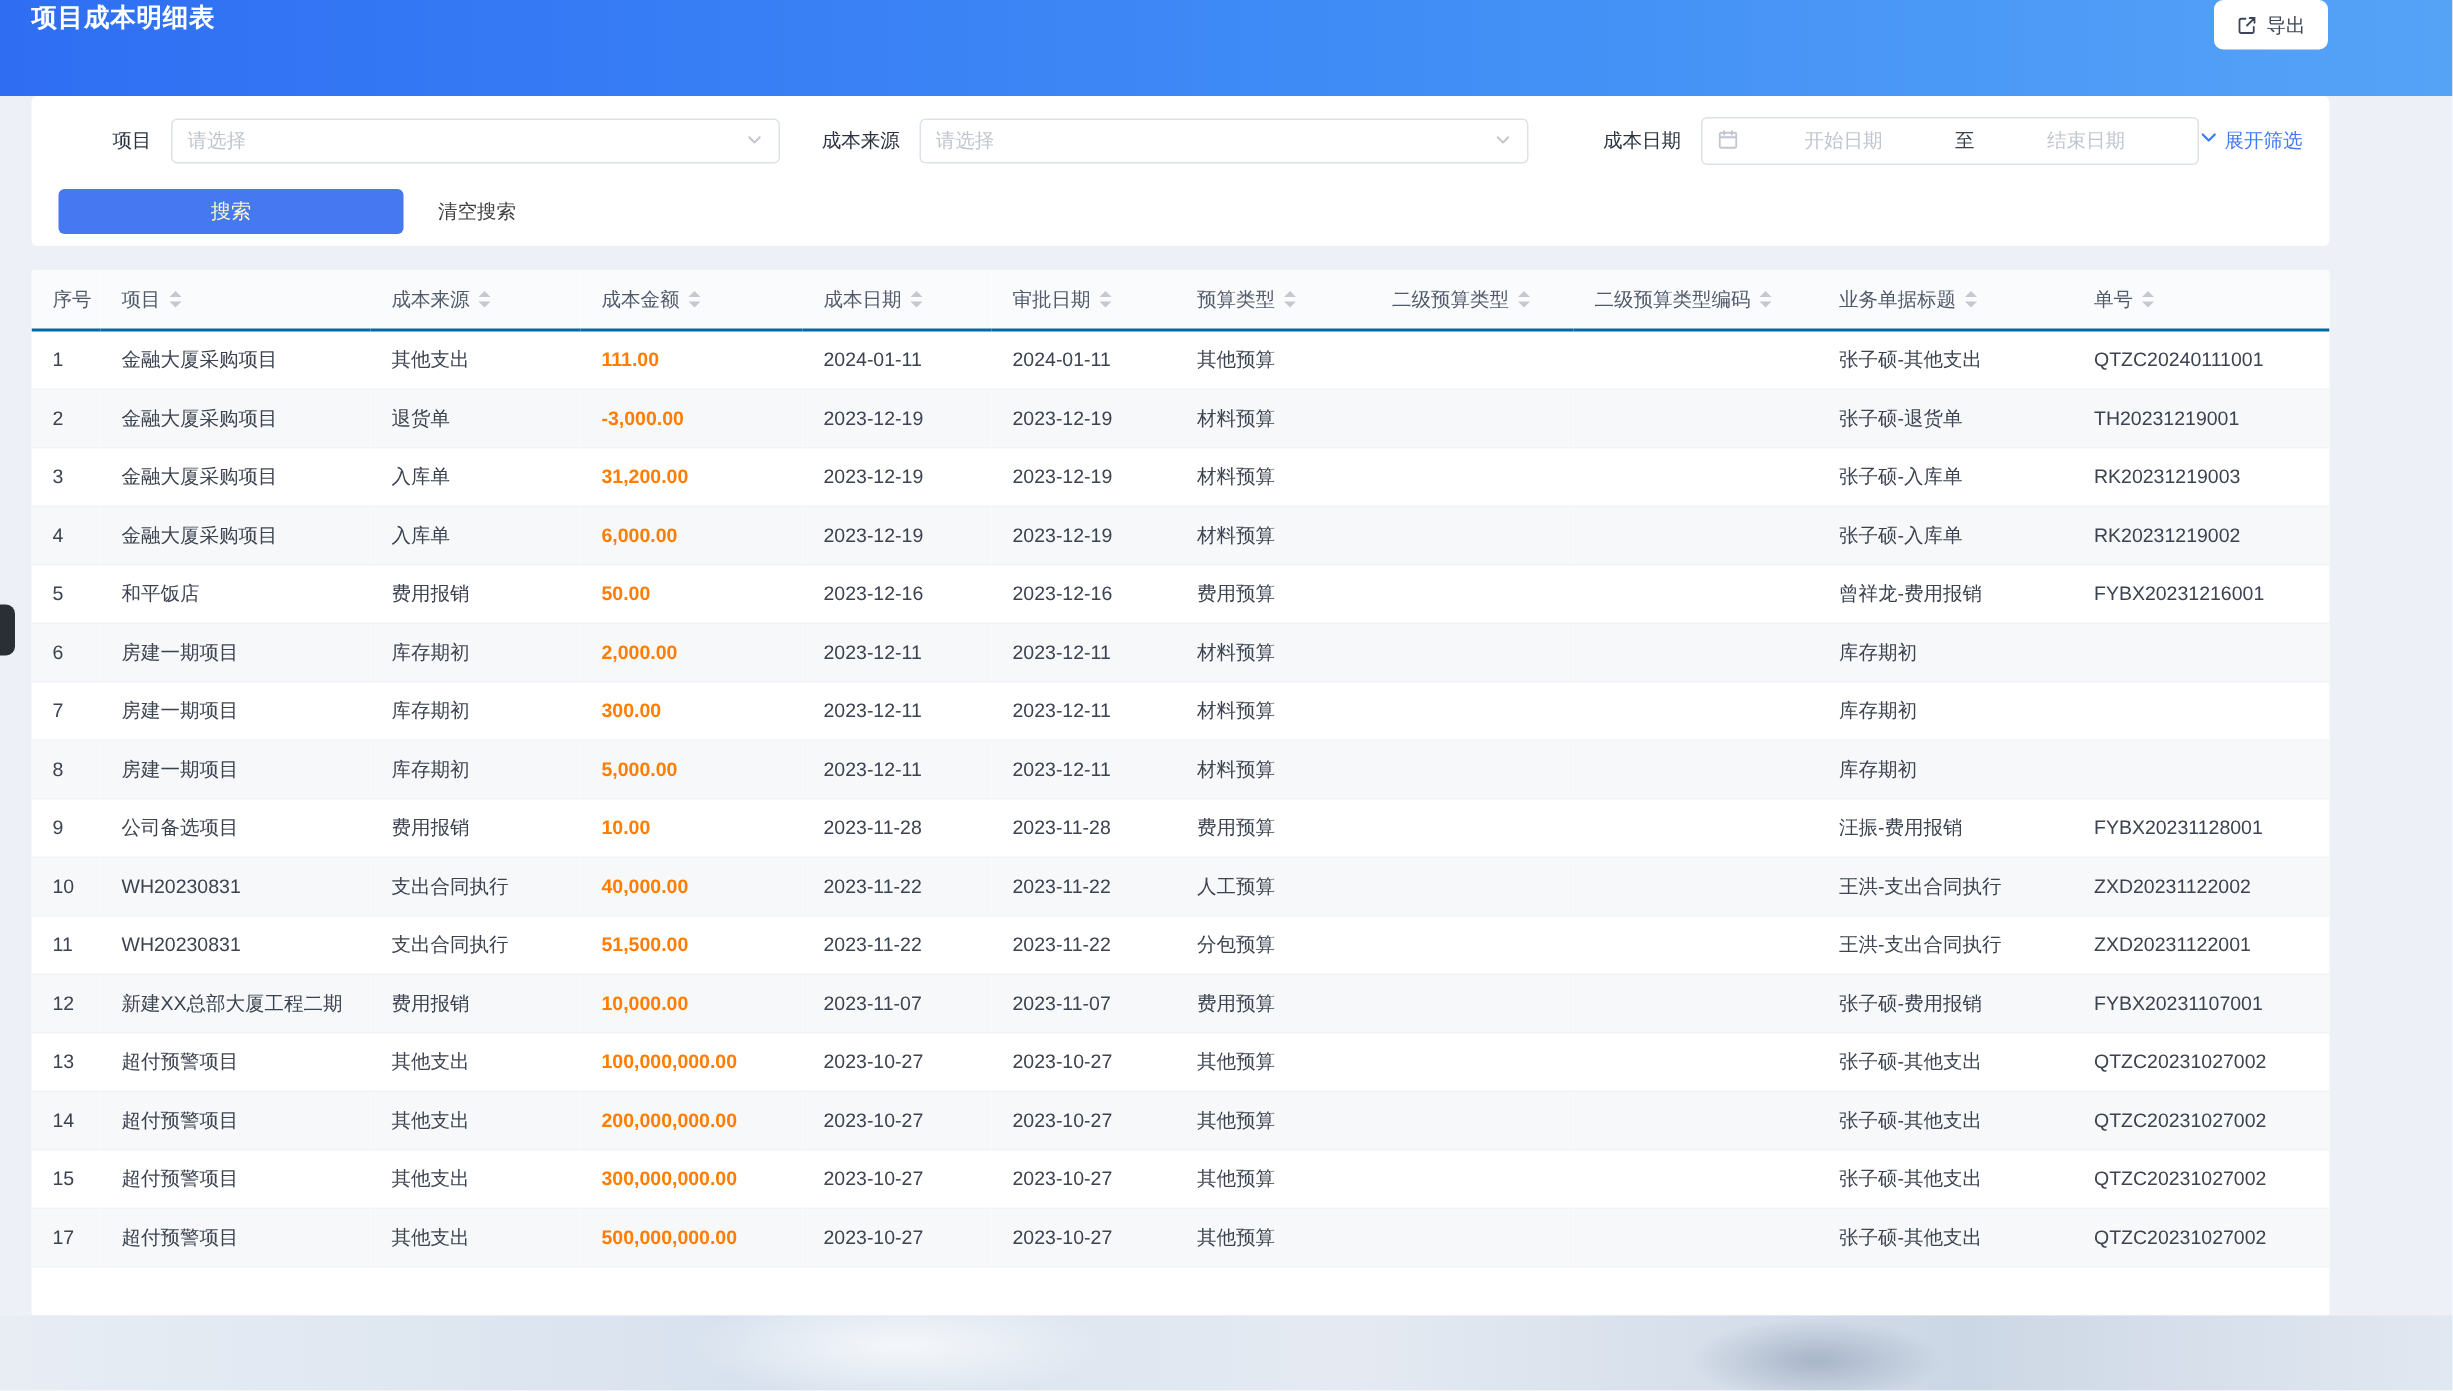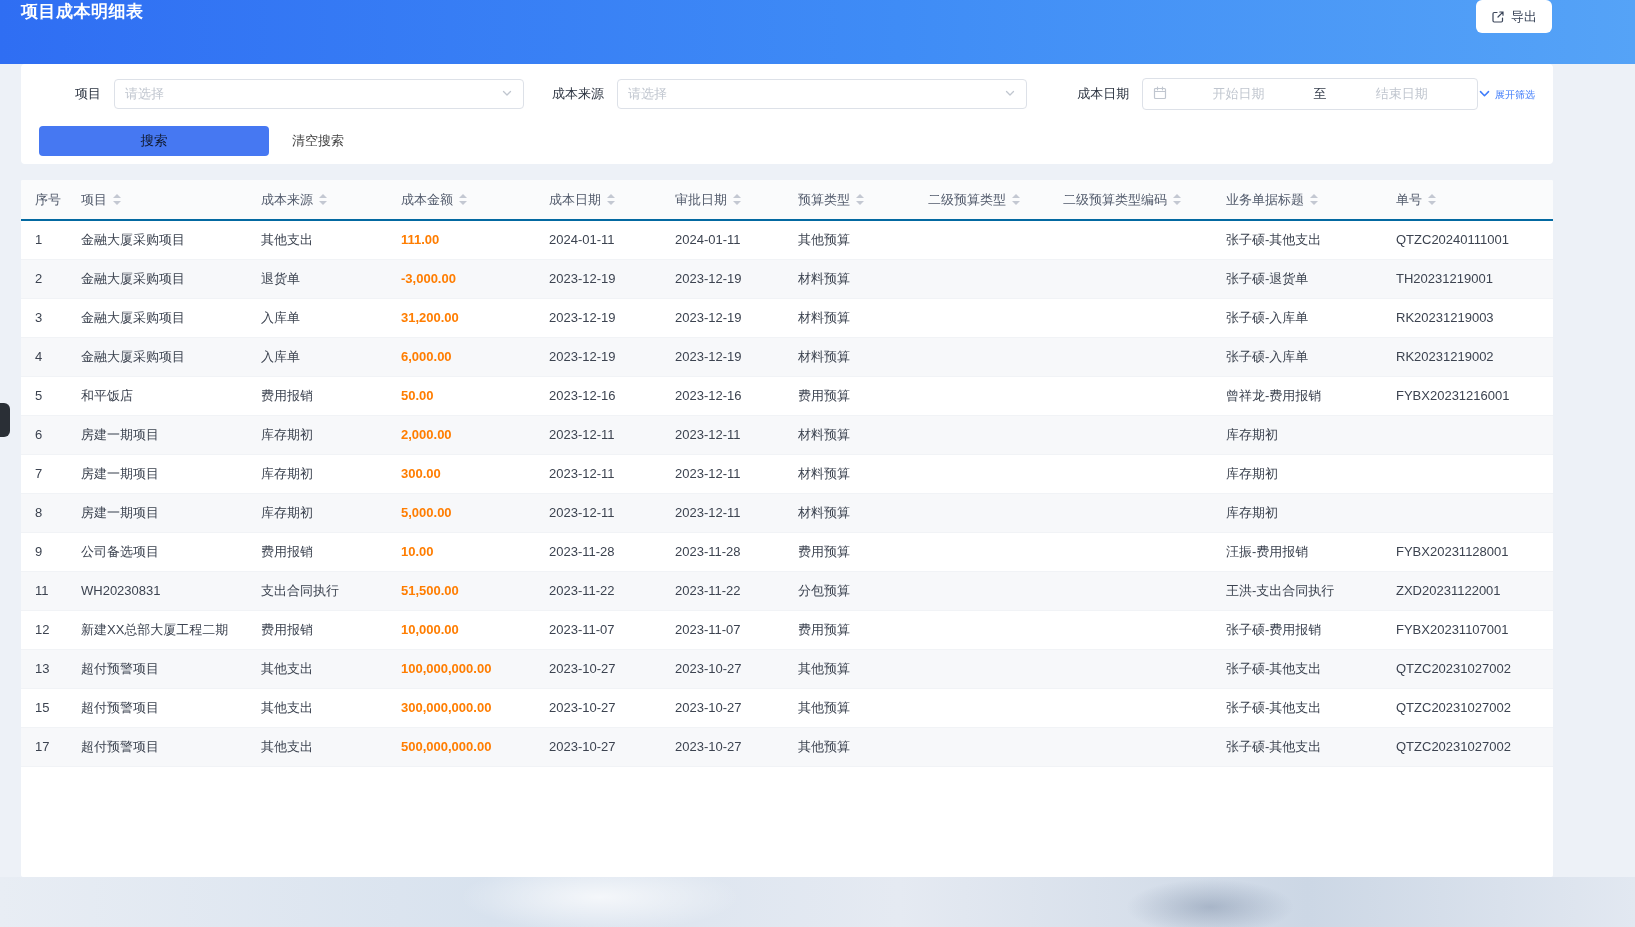--- a/index.html
+++ b/index.html
@@ -40,27 +40,27 @@
     display: flex; align-items: center; justify-content: space-between; padding: 0 10px; cursor: pointer;
   }
   .placeholder { color: #c0c6cf; }
   .date-range {
     width: 360px; height: 30px; border: 1px solid #dde1e8; border-radius: 4px; background: #fff;
     display: flex; align-items: center; padding: 15px 10px; gap: 6px; cursor: pointer;
   }
   .date-range .ph { flex: 1; text-align: center; color: #c0c6cf; }
   .date-range .sep { color: #3a4250; padding: 0 4px; }
   .expand-link {
-    margin-left: auto; color: #3e7bfa; display: flex; align-items: flex-end; gap: 4px;
-    cursor: pointer; text-decoration: none; font-size: 10px; white-space: nowrap;
+    margin-left: auto; color: #3e7bfa; display: flex; align-items: flex-start; gap: 4px;
+    cursor: pointer; text-decoration: none; font-size: 13px; white-space: nowrap;
   }
   .filter-actions { margin-top: 17px; display: flex; align-items: center; }
   .search-btn {
     width: 230px; height: 30px; background: #4678f2; border: none; border-radius: 4px;
-    color: #0f172a; font-size: 13.5px; cursor: pointer;
+    color: #fef9c3; font-size: 13.5px; cursor: pointer;
   }
   .clear-link { margin-left: 23px; color: #404040; cursor: pointer; text-decoration: none; }
 
   
   .table-card {
     margin: 16px 82px 0 21px; width: 1532px; height: 697px;
     background: #fff; border-radius: 2px; overflow: hidden;
   }
   table { width: 100%; border-collapse: collapse; table-layout: fixed; }
   thead th {
@@ -386,20 +386,33 @@
           <td class="amt">10.00</td>
           <td>2023-11-28</td>
           <td>2023-11-28</td>
           <td>费用预算</td>
           <td></td>
           <td></td>
           <td>汪振-费用报销</td>
           <td>FYBX20231128001</td>
         </tr>
         <tr>
+          <td>10</td>
+          <td>WH20230831</td>
+          <td>支出合同执行</td>
+          <td class="amt">40,000.00</td>
+          <td>2023-11-22</td>
+          <td>2023-11-22</td>
+          <td>人工预算</td>
+          <td></td>
+          <td></td>
+          <td>王洪-支出合同执行</td>
+          <td>ZXD20231122002</td>
+        </tr>
+        <tr>
           <td>11</td>
           <td>WH20230831</td>
           <td>支出合同执行</td>
           <td class="amt">51,500.00</td>
           <td>2023-11-22</td>
           <td>2023-11-22</td>
           <td>分包预算</td>
           <td></td>
           <td></td>
           <td>王洪-支出合同执行</td>
@@ -425,20 +438,33 @@
           <td class="amt">100,000,000.00</td>
           <td>2023-10-27</td>
           <td>2023-10-27</td>
           <td>其他预算</td>
           <td></td>
           <td></td>
           <td>张子硕-其他支出</td>
           <td>QTZC20231027002</td>
         </tr>
         <tr>
+          <td>14</td>
+          <td>超付预警项目</td>
+          <td>其他支出</td>
+          <td class="amt">200,000,000.00</td>
+          <td>2023-10-27</td>
+          <td>2023-10-27</td>
+          <td>其他预算</td>
+          <td></td>
+          <td></td>
+          <td>张子硕-其他支出</td>
+          <td>QTZC20231027002</td>
+        </tr>
+        <tr>
           <td>15</td>
           <td>超付预警项目</td>
           <td>其他支出</td>
           <td class="amt">300,000,000.00</td>
           <td>2023-10-27</td>
           <td>2023-10-27</td>
           <td>其他预算</td>
           <td></td>
           <td></td>
           <td>张子硕-其他支出</td>

